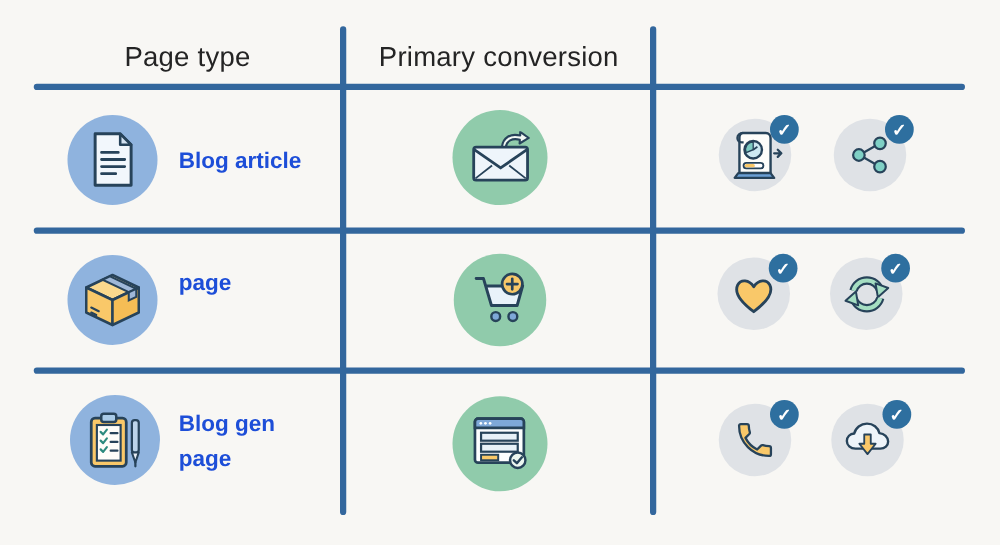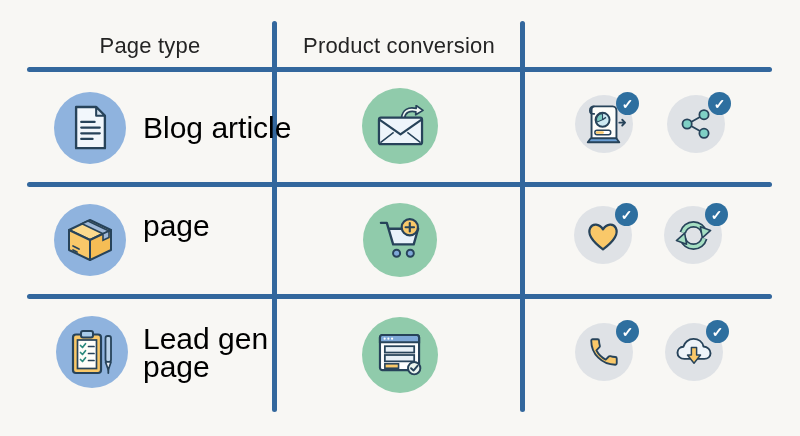--- a/index.html
+++ b/index.html
@@ -11,41 +11,41 @@
   .vline { width:5px; top:21px; height:391px; }
   .hline { height:5px; left:27px; width:745px; }
 
   .hdr { position:absolute; top:33px; font-size:22px; color:#242424; text-align:center; letter-spacing:.2px; }
 
   .circle { position:absolute; border-radius:50%; display:flex; align-items:center; justify-content:center; }
   .blue  { background:#8fb3de; width:72px; height:72px; }
   .green { background:#90cbab; }
   .gray  { background:#dfe2e6; width:58px; height:58px; }
 
-  .rowlabel { position:absolute; left:143px; font-size:30px; line-height:28px; color:#000000; }
+  .rowlabel { position:absolute; left:143px; font-size:18px; line-height:28px; color:#1d4ed8;font-weight:bold; }
 
   .badge { position:absolute; top:-3px; right:-6px; width:23px; height:23px; border-radius:50%;
            background:#2e6f9f; display:flex; align-items:center; justify-content:center; }
   .badge .check { color:#ffffff; font-size:14px; font-weight:700; line-height:1; }
 
   svg { display:block; }
 </style>
 </head>
 <body>
 
 <div class="canvas">
 
   <div class="vline" style="left:272px"></div>
   <div class="vline" style="left:520px"></div>
   <div class="hline" style="top:67px"></div>
   <div class="hline" style="top:182px"></div>
   <div class="hline" style="top:294px"></div>
 
   <div class="hdr" style="left:27px;width:246px">Page type</div>
-  <div class="hdr" style="left:277px;width:244px">Product conversion</div>
+  <div class="hdr" style="left:277px;width:244px">Primary conversion</div>
 
   <div class="circle blue" style="left:54px;top:92px">
     <svg viewBox="0 0 36 44" width="37">
       <path d="M4 2 H23.5 L32 10.5 V42 H4 Z" fill="#f2f7fc" stroke="#27435a" stroke-width="2.3" stroke-linejoin="round"></path>
       <path d="M23.5 2 V10.5 H32 Z" fill="#d3e2f1" stroke="#27435a" stroke-width="2" stroke-linejoin="round"></path>
       <path d="M9 16.5 H22 M9 22 H27 M9 27.5 H27 M9 33 H20" stroke="#27435a" stroke-width="2.2" stroke-linecap="round"></path>
     </svg>
   </div>
   <div class="rowlabel" style="top:114px">
     <div>Blog article</div>
@@ -144,21 +144,21 @@
       <rect x="8.5" y="11" width="19" height="28.5" fill="#fefdf9" stroke="#27435a" stroke-width="1.7"></rect>
       <rect x="12" y="2" width="12" height="6.5" rx="2" fill="#a9cbe8" stroke="#27435a" stroke-width="2"></rect>
       <path d="M11.5 16.5 l2 2 3-3.8 M11.5 23.5 l2 2 3-3.8 M11.5 30.5 l2 2 3-3.8" fill="none" stroke="#2c8a7e" stroke-width="1.7" stroke-linecap="round" stroke-linejoin="round"></path>
       <path d="M19.5 17.5 H25 M19.5 24.5 H25 M19.5 31.5 H25" stroke="#27435a" stroke-width="1.7" stroke-linecap="round"></path>
       <rect x="36.5" y="7" width="5.5" height="26" rx="2.2" fill="#bcd4ea" stroke="#27435a" stroke-width="1.8"></rect>
       <path d="M36.5 33 H42 L39.3 41 Z" fill="#e8eef5" stroke="#27435a" stroke-width="1.7" stroke-linejoin="round"></path>
       <path d="M39.3 41 V44" stroke="#27435a" stroke-width="1.8" stroke-linecap="round"></path>
     </svg>
   </div>
   <div class="rowlabel" style="top:325px">
-    <div>Lead gen</div>
+    <div>Blog gen</div>
     <div>page</div>
   </div>
 
   <div class="circle green" style="left:362px;top:317px;width:76px;height:76px">
     <svg viewBox="0 0 46 44" width="45">
       <rect x="2" y="2" width="40" height="36" rx="2.5" fill="#fdfeff" stroke="#27435a" stroke-width="2.2"></rect>
       <path d="M2 9.5 V4.5 A2.5 2.5 0 0 1 4.5 2 H39.5 A2.5 2.5 0 0 1 42 4.5 V9.5 Z" fill="#7ea8d8" stroke="#27435a" stroke-width="2.2"></path>
       <circle cx="6.8" cy="5.8" r="1.1" fill="#fdfeff"></circle>
       <circle cx="10.6" cy="5.8" r="1.1" fill="#fdfeff"></circle>
       <circle cx="14.4" cy="5.8" r="1.1" fill="#fdfeff"></circle>

